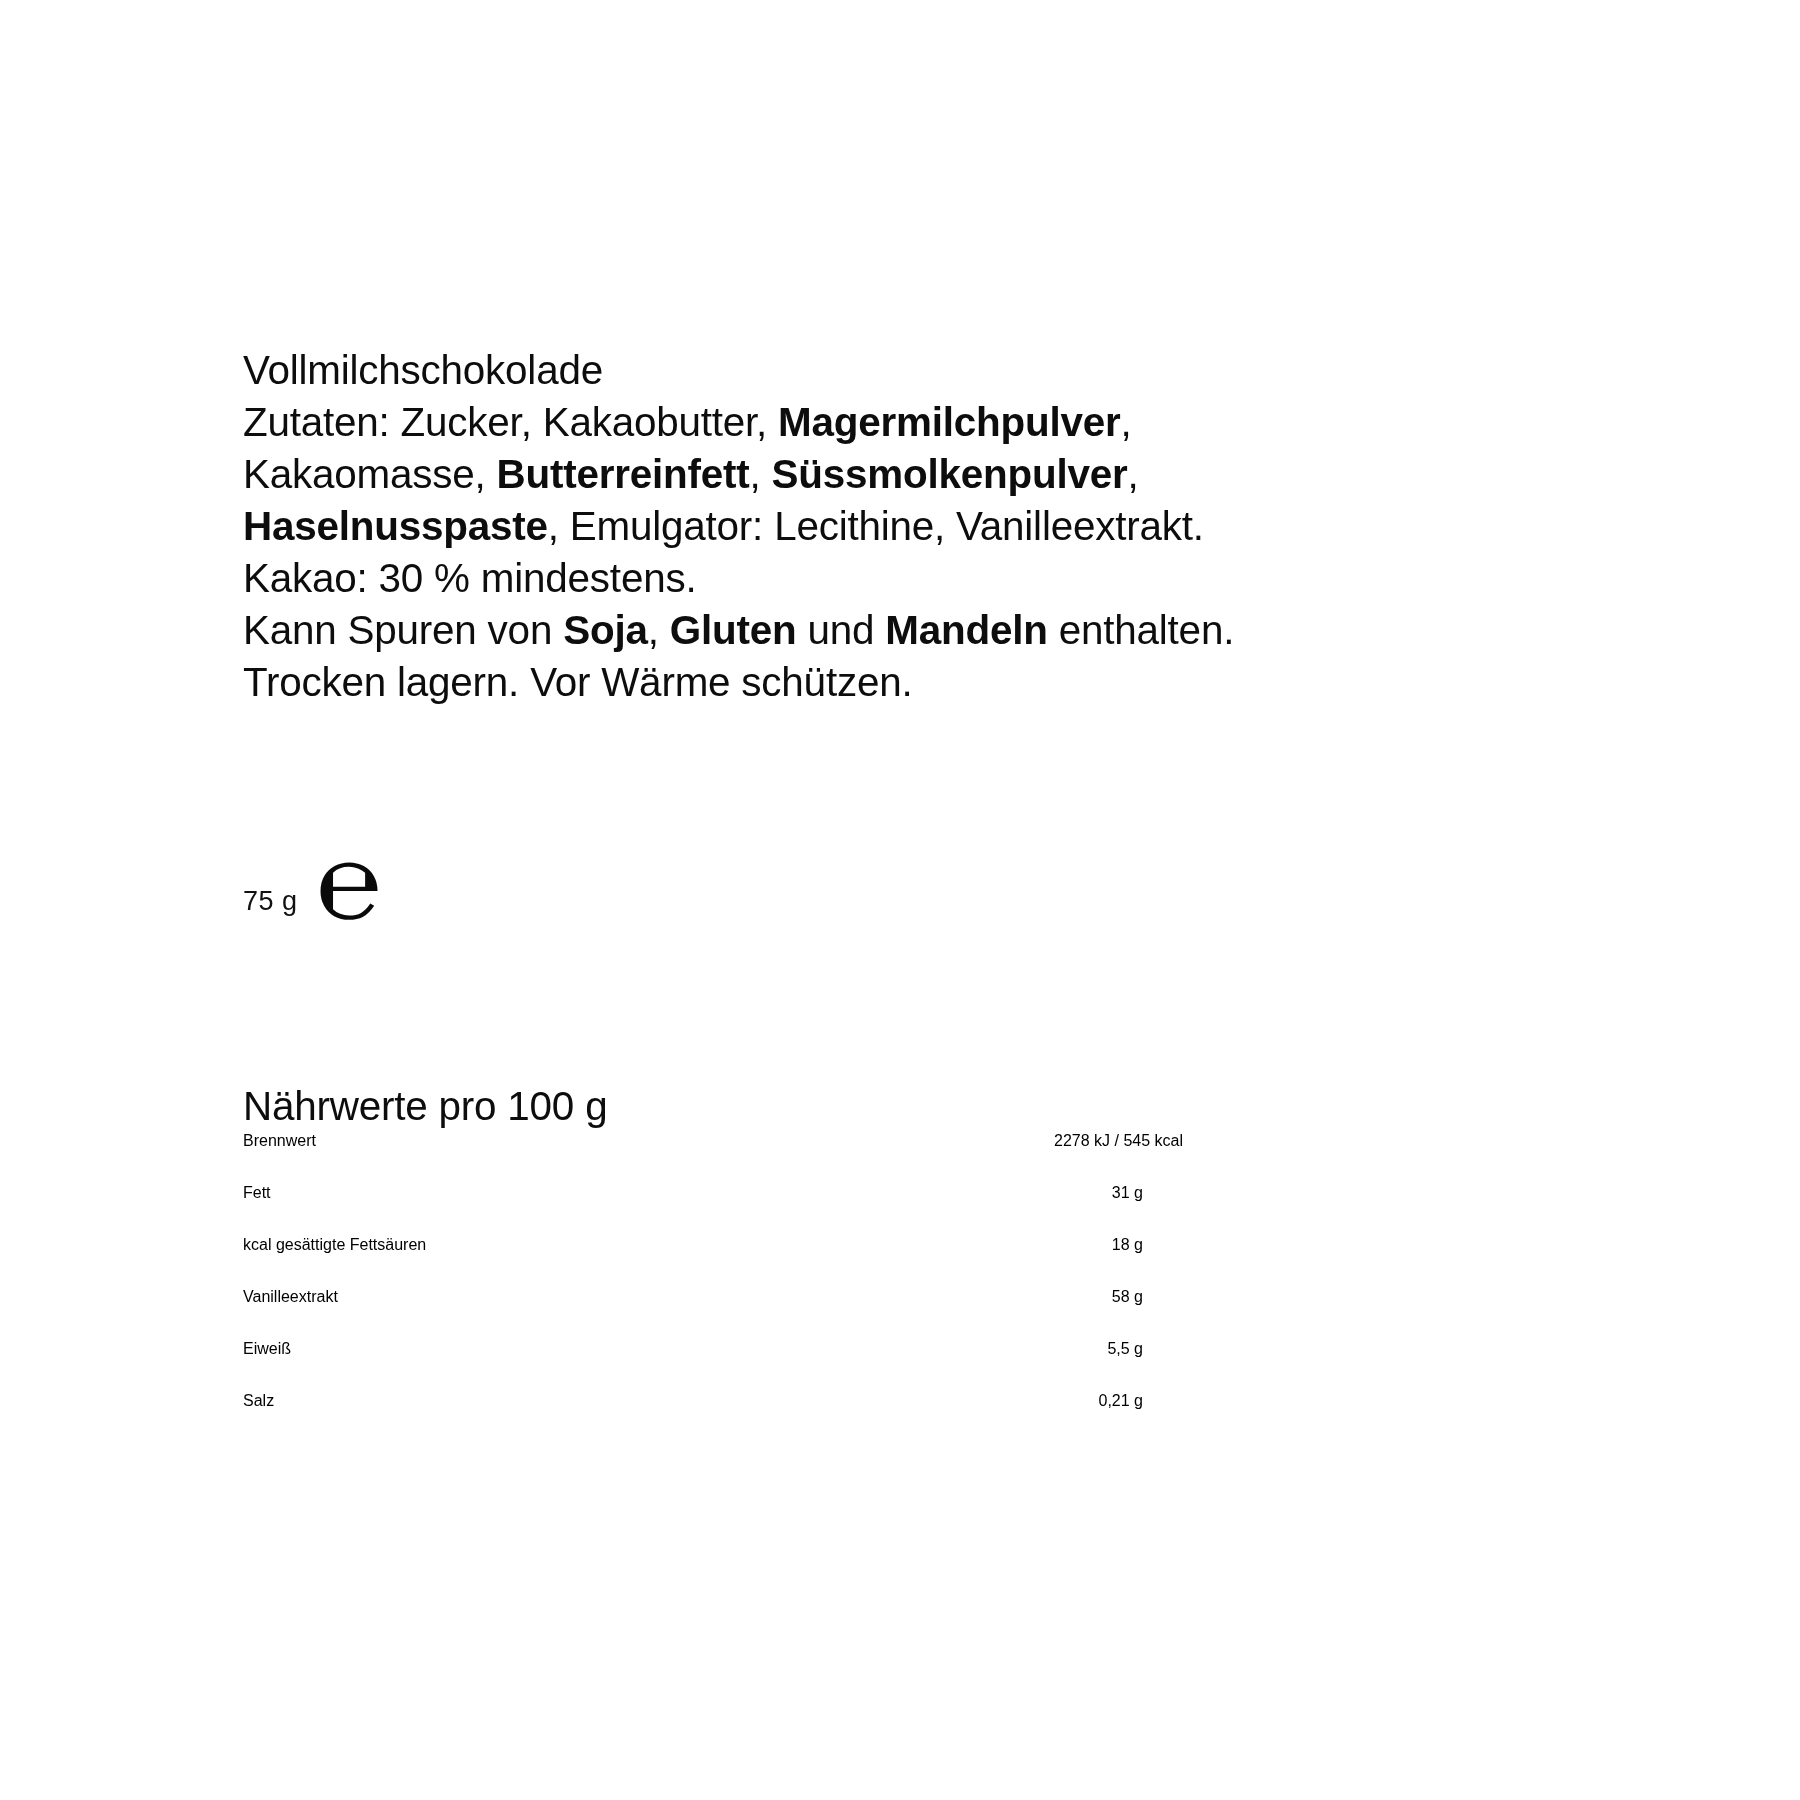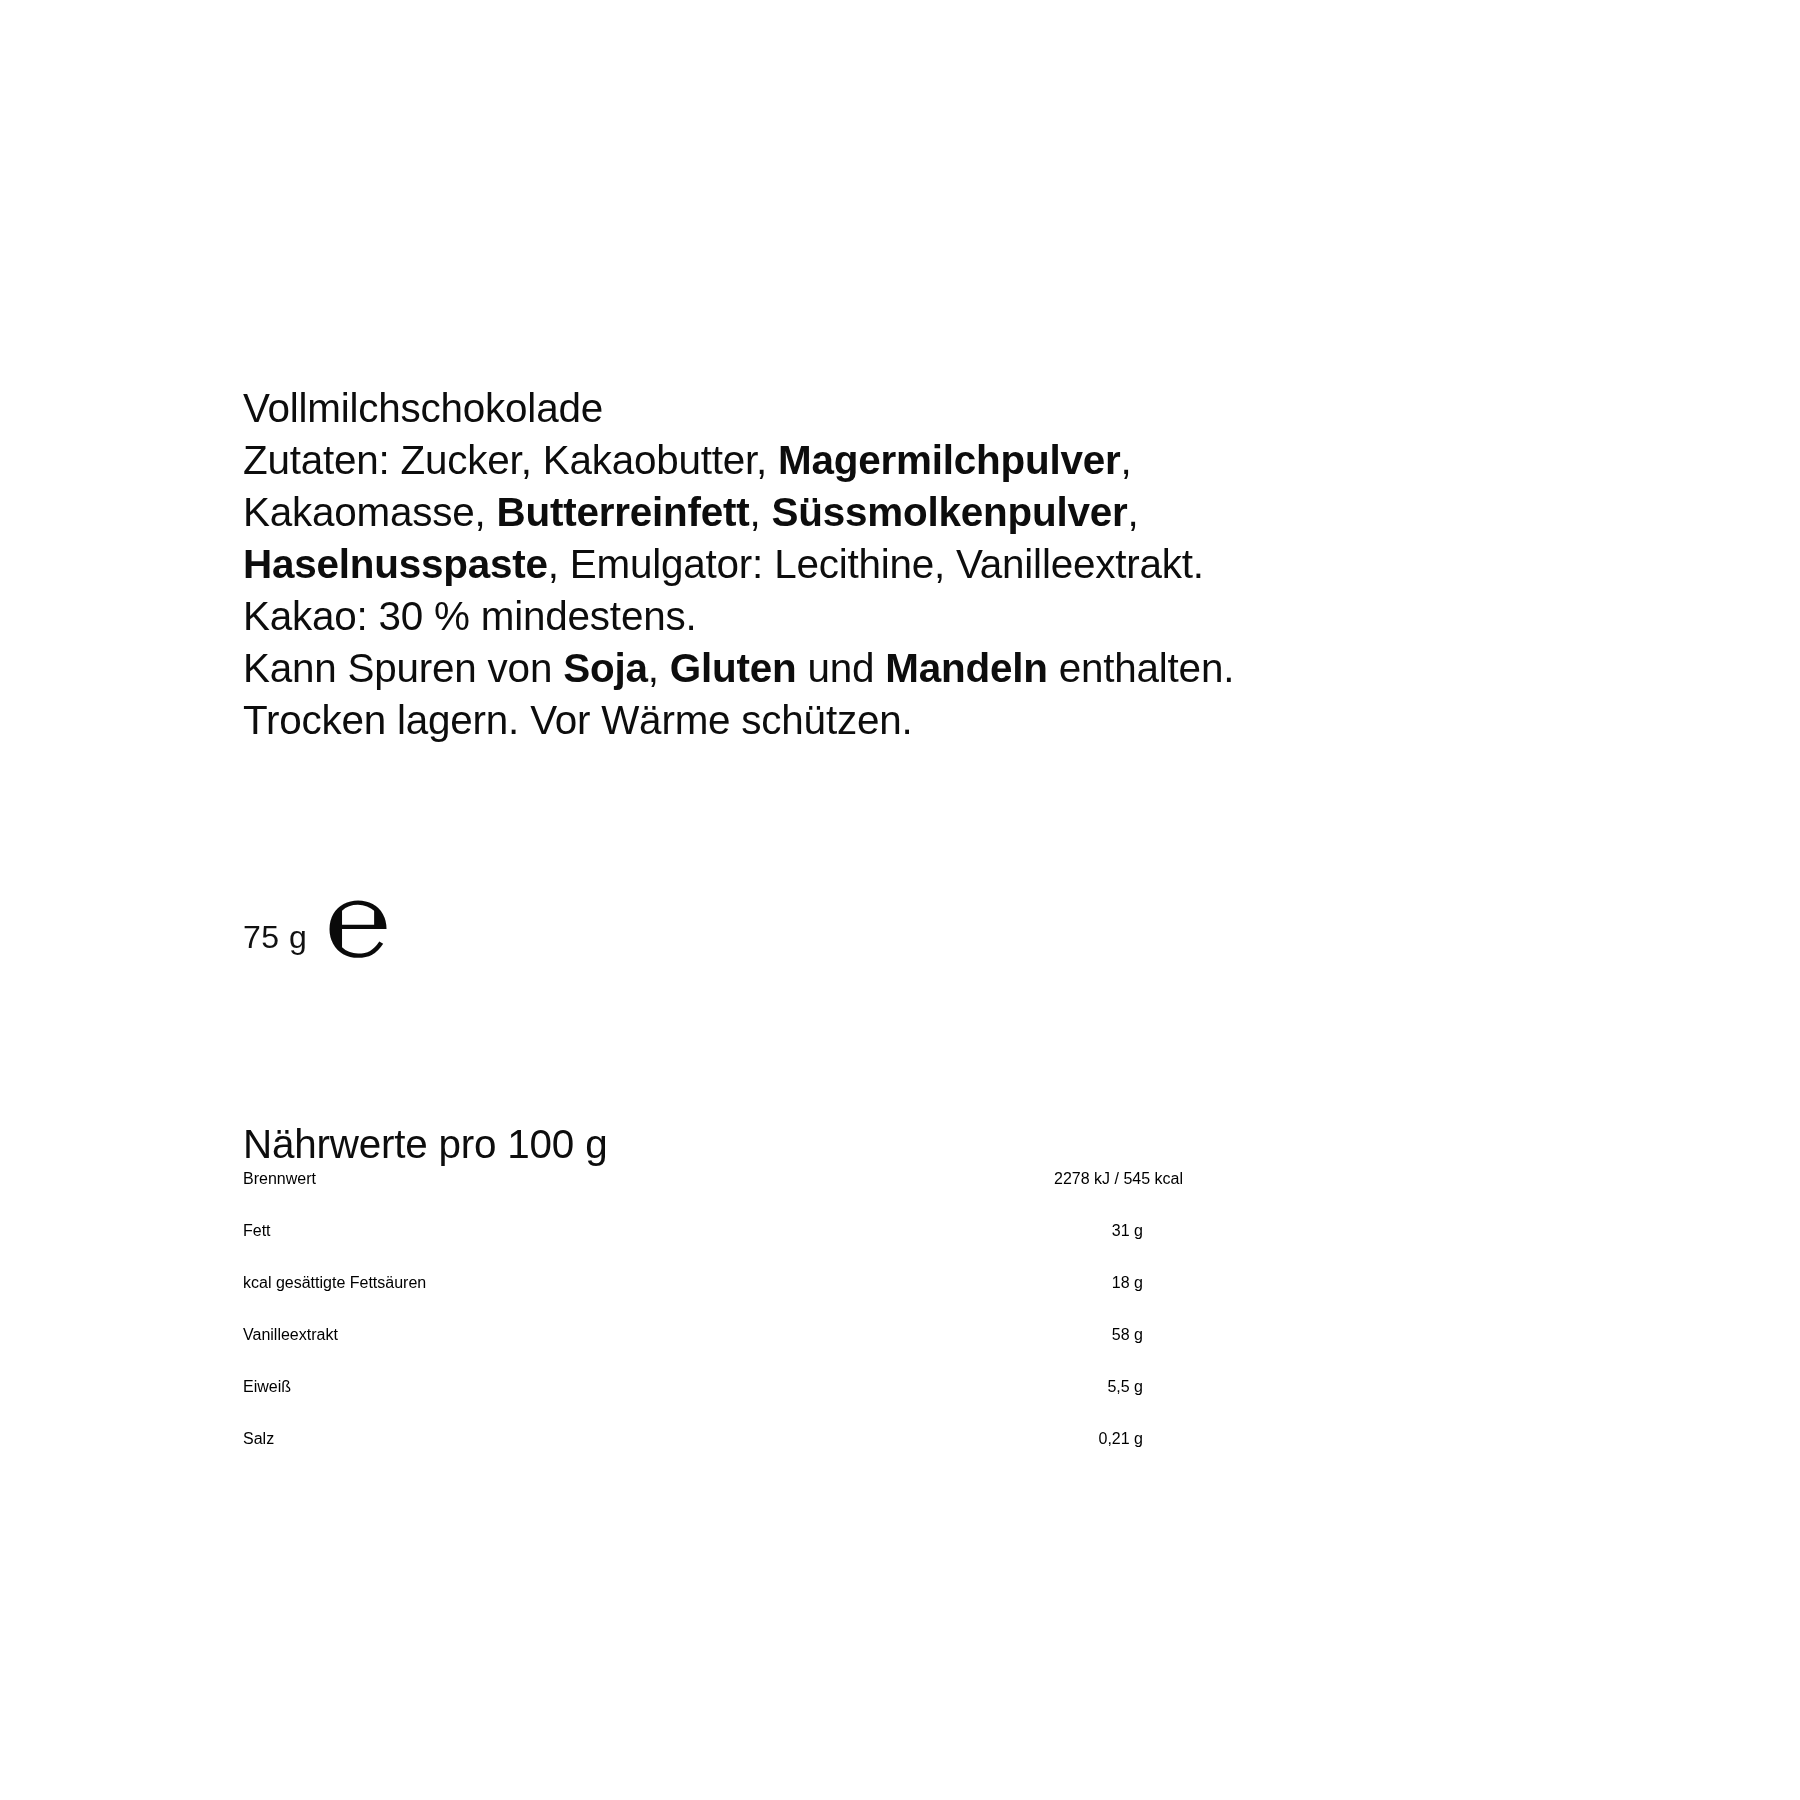--- a/index.html
+++ b/index.html
@@ -16,21 +16,20 @@
     color: #000000;
     -webkit-font-smoothing: antialiased;
   }
 
   .label-root {
     position: absolute;
     left: 0; top: 0;
     width: 1800px;
     height: 1468px;
     background: #ffffff;
-    margin-top: 38px;
   }
 
   
   .decl-block {
     position: absolute;
     left: 243px;
     top: 344px;
     width: 1200px;
   }
   .decl-line {
@@ -48,21 +47,21 @@
   .weight-row {
     position: absolute;
     left: 243px;
     top: 838px;
     display: flex;
     align-items: baseline;
     gap: 0px;
   }
   .weight-value {
     font-family: "Liberation Sans", "DejaVu Sans", sans-serif;
-    font-size: 32px;
+    font-size: 27px;
     line-height: 44px;
     letter-spacing: 0.5px;
     color: #111111;
   }
   .estimated-sign {
     font-family: "Liberation Sans", "DejaVu Sans", sans-serif;
     font-size: 104px;
     line-height: 72px;
     font-weight: 400;
     color: #0a0a0a;

